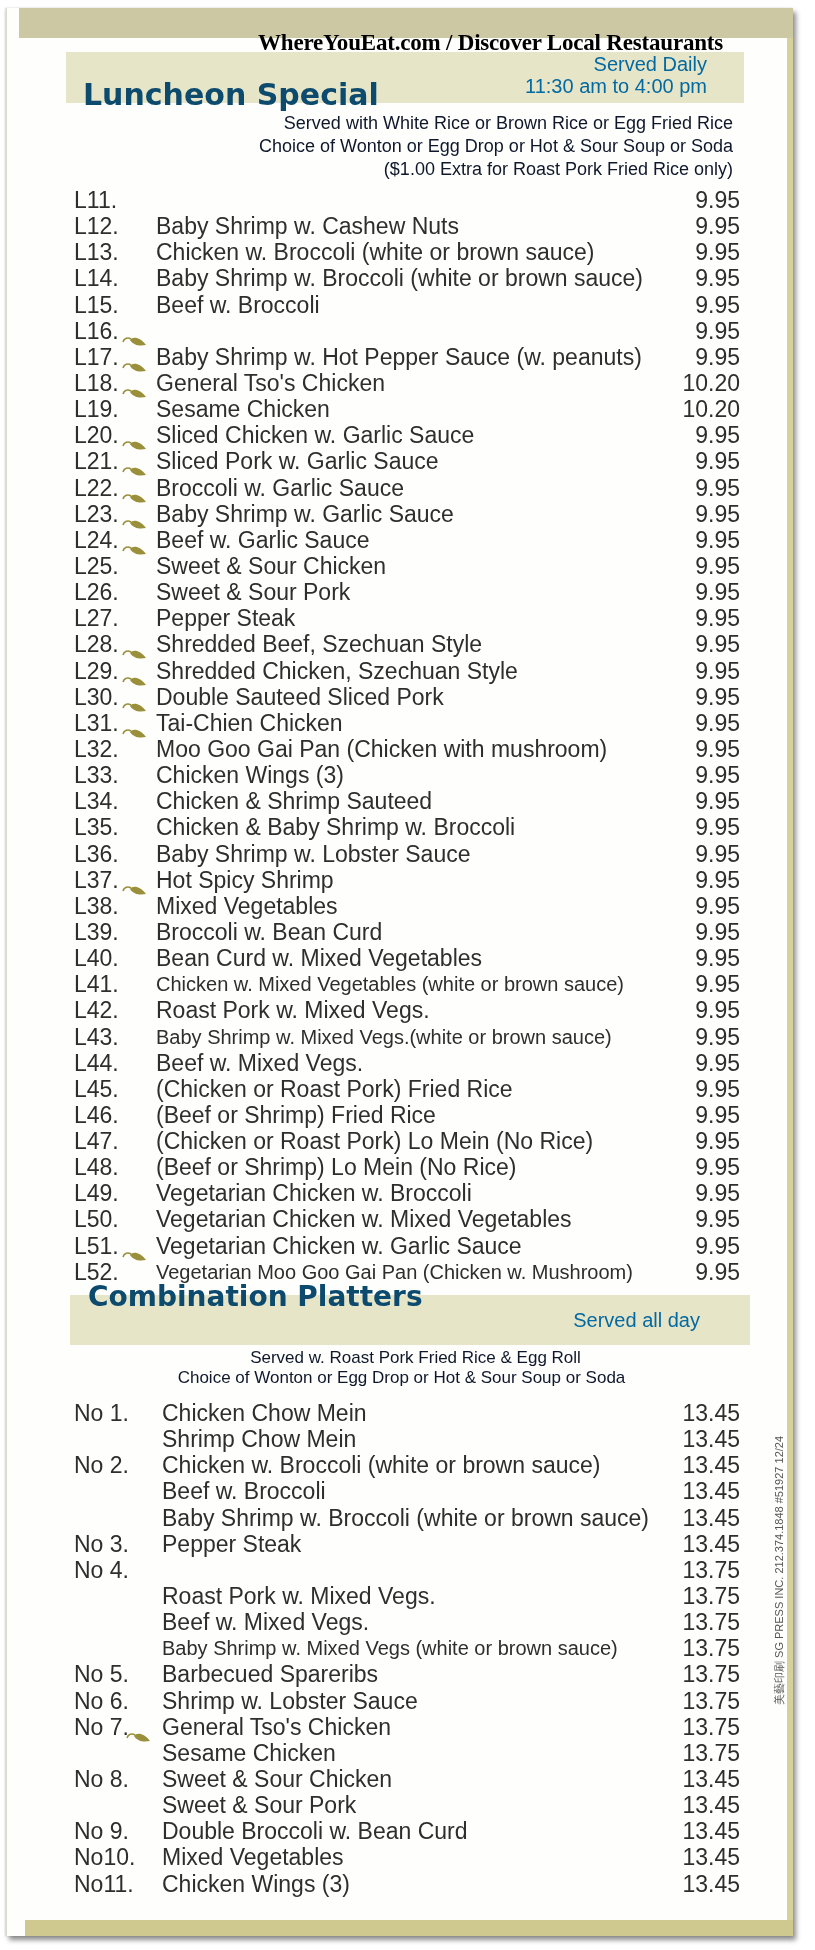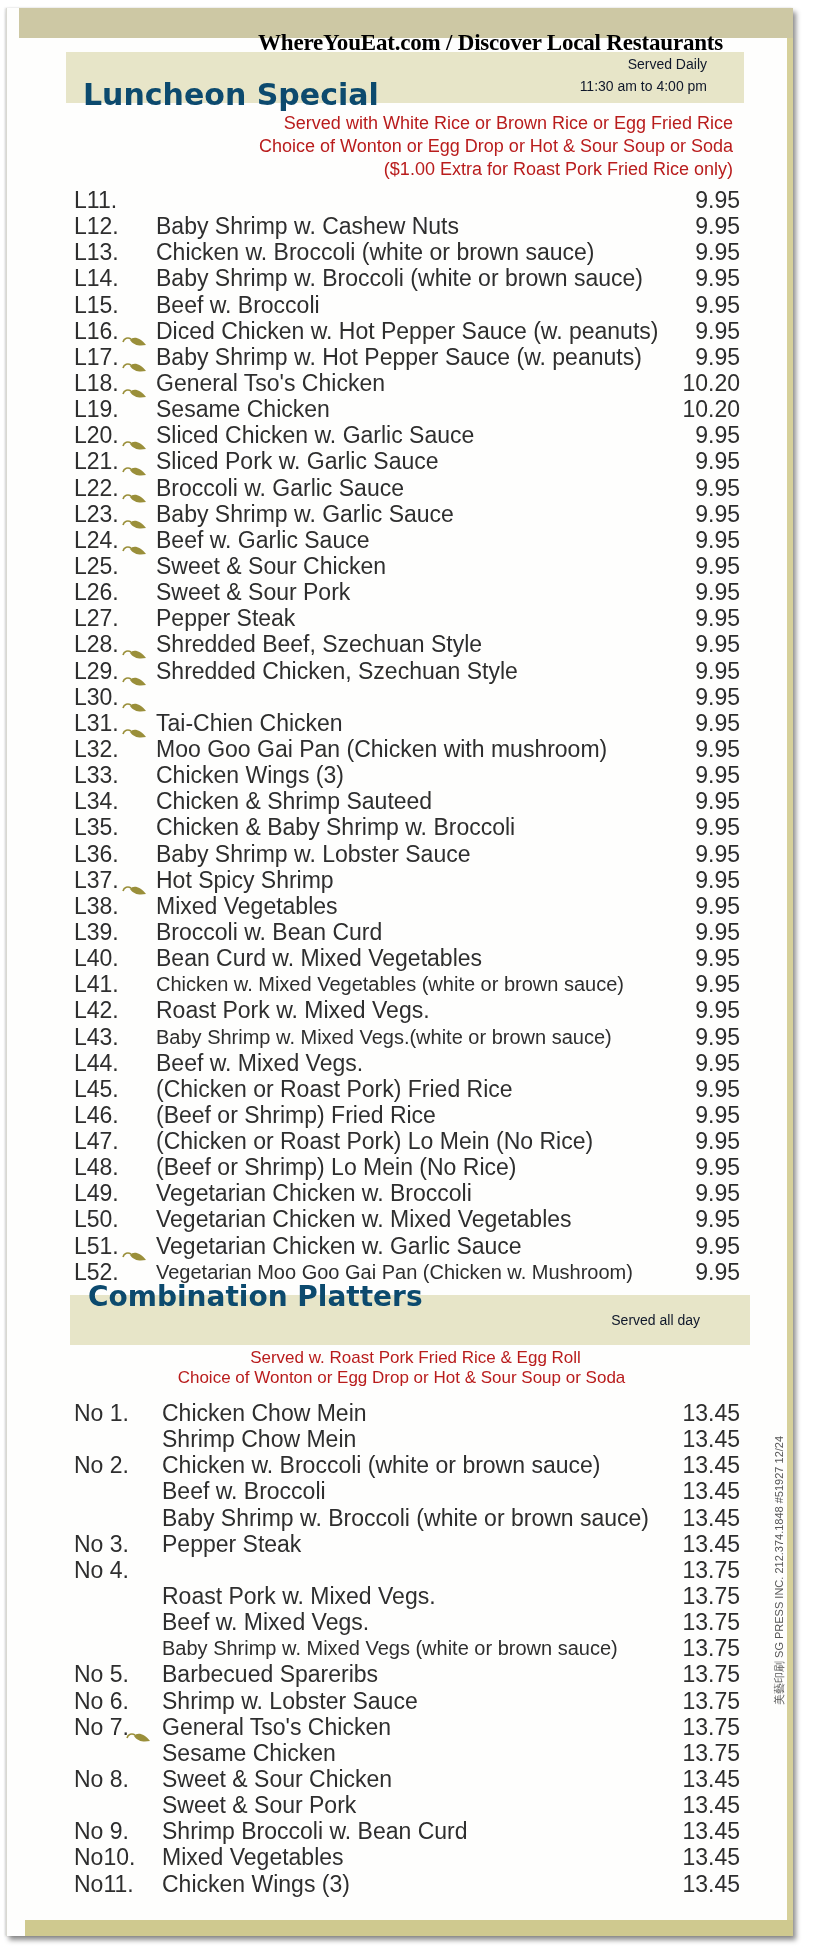--- a/index.html
+++ b/index.html
@@ -45,29 +45,29 @@
   }
   .section-title {
     position: absolute;
     font-family: "DejaVu Sans", sans-serif;
     font-weight: bold; color: #0c4a6e;
     white-space: nowrap;
     margin-top: 20px;
   }
   .section-sub {
     position: absolute;
-    color: #0f172a;
-    font-size: 14px;
+    color: #0369a1;
+    font-size: 20px;
     text-align: right;
     line-height: 20px;
     white-space: nowrap;
   }
   .intro {
     position: absolute;
-    color: #b91c1c;
+    color: #0f172a;
     font-size: 18px;
     line-height: 23px;
     white-space: nowrap;
   }
   .menu-list { position: absolute; left: 74px; width: 666px; }
   .row {
     position: relative;
     height: 26.15px;
     font-size: 23px;
     line-height: 26px;
@@ -140,21 +140,20 @@
       <span class="price">9.95</span>
     </div>
     <div class="row">
       <span class="code">L16.</span>
       <span class="hot">
   <svg viewBox="0 0 30 12" width="30" height="12">
     <path d="M3 7 C4 3, 8 2, 11 4" stroke="#9a8f3a" stroke-width="1.6" fill="none"></path>
     <path d="M10 5 C13 1, 20 2, 26 10 C20 11, 14 11, 10 5 Z" fill="#9a8f3a"></path>
   </svg>
 </span>
-      <span class="name">Diced Chicken w. Hot Pepper Sauce (w. peanuts)</span>
       <span class="price">9.95</span>
     </div>
     <div class="row">
       <span class="code">L17.</span>
       <span class="hot">
   <svg viewBox="0 0 30 12" width="30" height="12">
     <path d="M3 7 C4 3, 8 2, 11 4" stroke="#9a8f3a" stroke-width="1.6" fill="none"></path>
     <path d="M10 5 C13 1, 20 2, 26 10 C20 11, 14 11, 10 5 Z" fill="#9a8f3a"></path>
   </svg>
 </span>
@@ -270,20 +269,21 @@
       <span class="price">9.95</span>
     </div>
     <div class="row">
       <span class="code">L30.</span>
       <span class="hot">
   <svg viewBox="0 0 30 12" width="30" height="12">
     <path d="M3 7 C4 3, 8 2, 11 4" stroke="#9a8f3a" stroke-width="1.6" fill="none"></path>
     <path d="M10 5 C13 1, 20 2, 26 10 C20 11, 14 11, 10 5 Z" fill="#9a8f3a"></path>
   </svg>
 </span>
+      <span class="name">Double Sauteed Sliced Pork</span>
       <span class="price">9.95</span>
     </div>
     <div class="row">
       <span class="code">L31.</span>
       <span class="hot">
   <svg viewBox="0 0 30 12" width="30" height="12">
     <path d="M3 7 C4 3, 8 2, 11 4" stroke="#9a8f3a" stroke-width="1.6" fill="none"></path>
     <path d="M10 5 C13 1, 20 2, 26 10 C20 11, 14 11, 10 5 Z" fill="#9a8f3a"></path>
   </svg>
 </span>
@@ -499,21 +499,21 @@
       <span class="name">Sweet &amp; Sour Chicken</span>
       <span class="price">13.45</span>
     </div>
     <div class="row">
       <span class="code"></span>
       <span class="name">Sweet &amp; Sour Pork</span>
       <span class="price">13.45</span>
     </div>
     <div class="row">
       <span class="code">No 9.</span>
-      <span class="name">Shrimp Broccoli w. Bean Curd</span>
+      <span class="name">Double Broccoli w. Bean Curd</span>
       <span class="price">13.45</span>
     </div>
     <div class="row">
       <span class="code">No10.</span>
       <span class="name">Mixed Vegetables</span>
       <span class="price">13.45</span>
     </div>
     <div class="row">
       <span class="code">No11.</span>
       <span class="name">Chicken Wings (3)</span>

